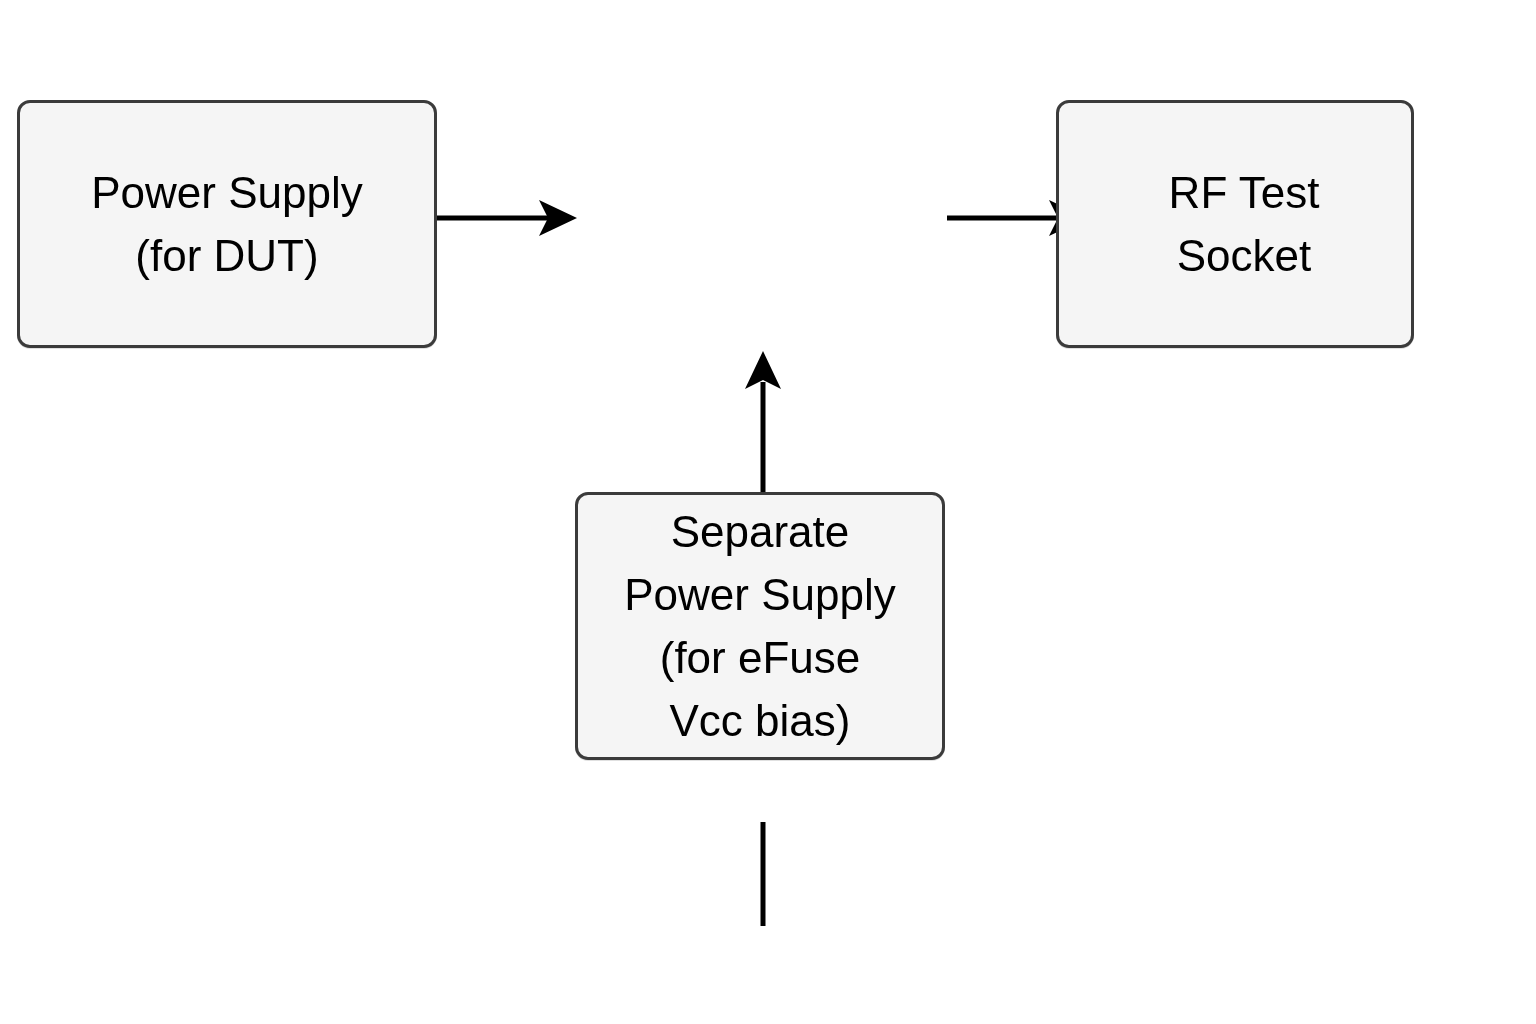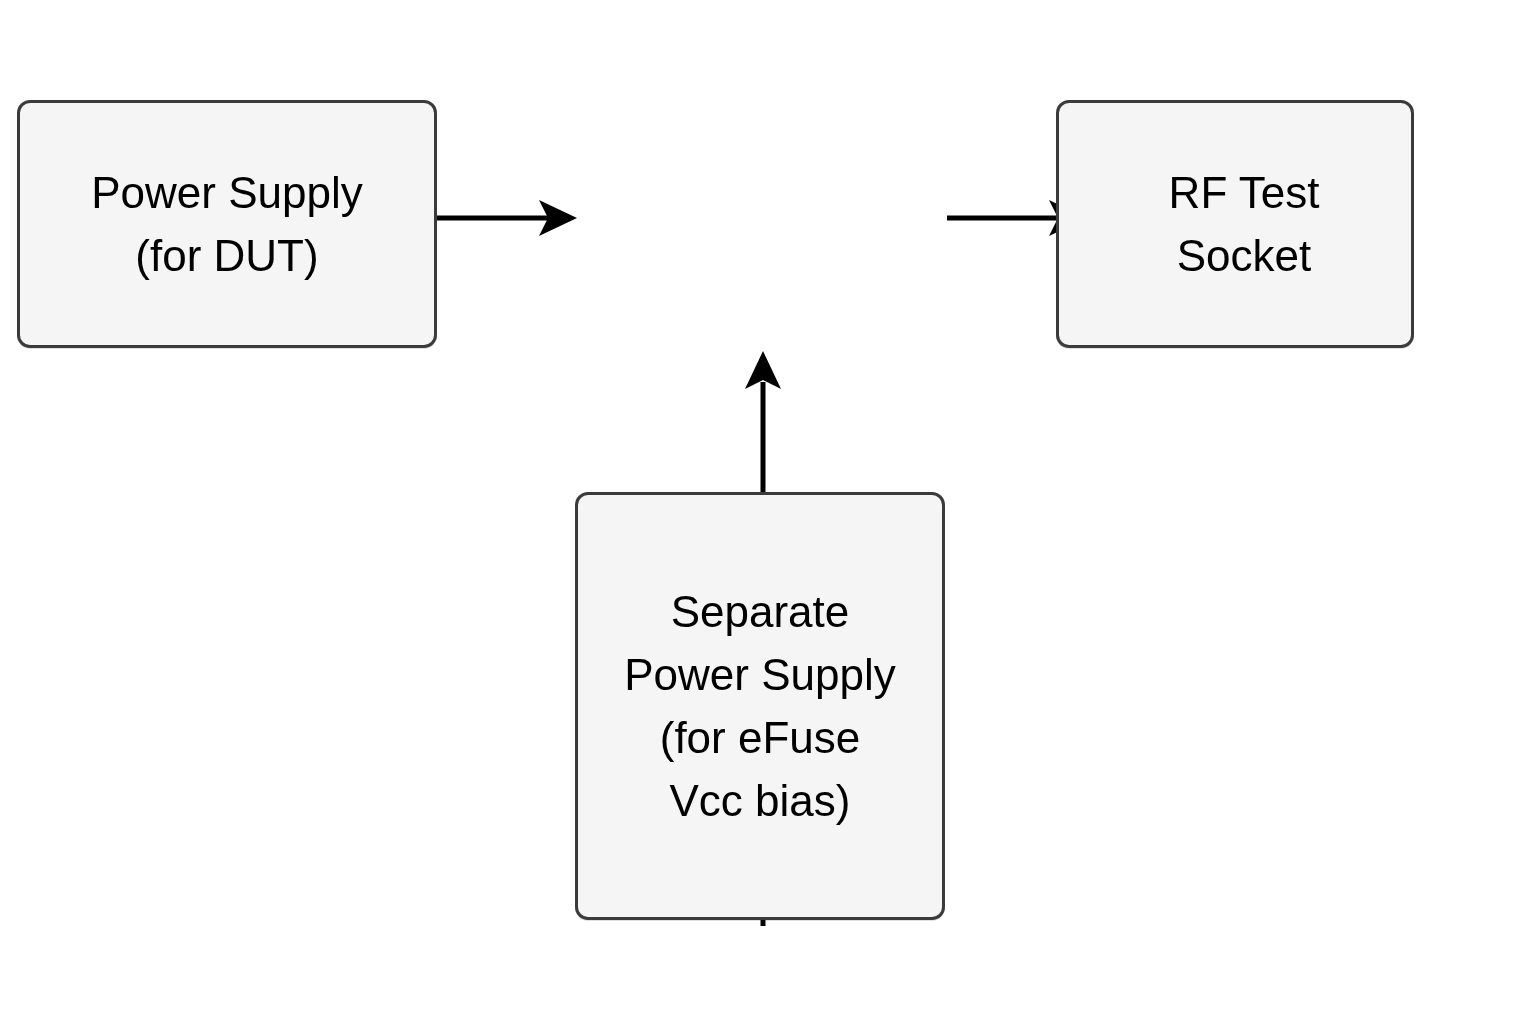--- a/index.html
+++ b/index.html
@@ -75,20 +75,20 @@
     <div class="node-label">Power Supply
 (for DUT)</div>
   </div>
 
 
   <div class="node" style="left:1056px; top:100px; width:358px; height:248px;padding-left:18px;">
     <div class="node-label">RF Test
 Socket</div>
   </div>
 
-  <div class="node" style="left:575px; top:492px; width:370px; height:428px;">
+  <div class="node" style="left:575px; top:492px; width:370px; height:268px;">
     <div class="node-label">Separate
 Power Supply
 (for eFuse
 Vcc bias)</div>
   </div>
 
 </div>
 
 </body></html>

